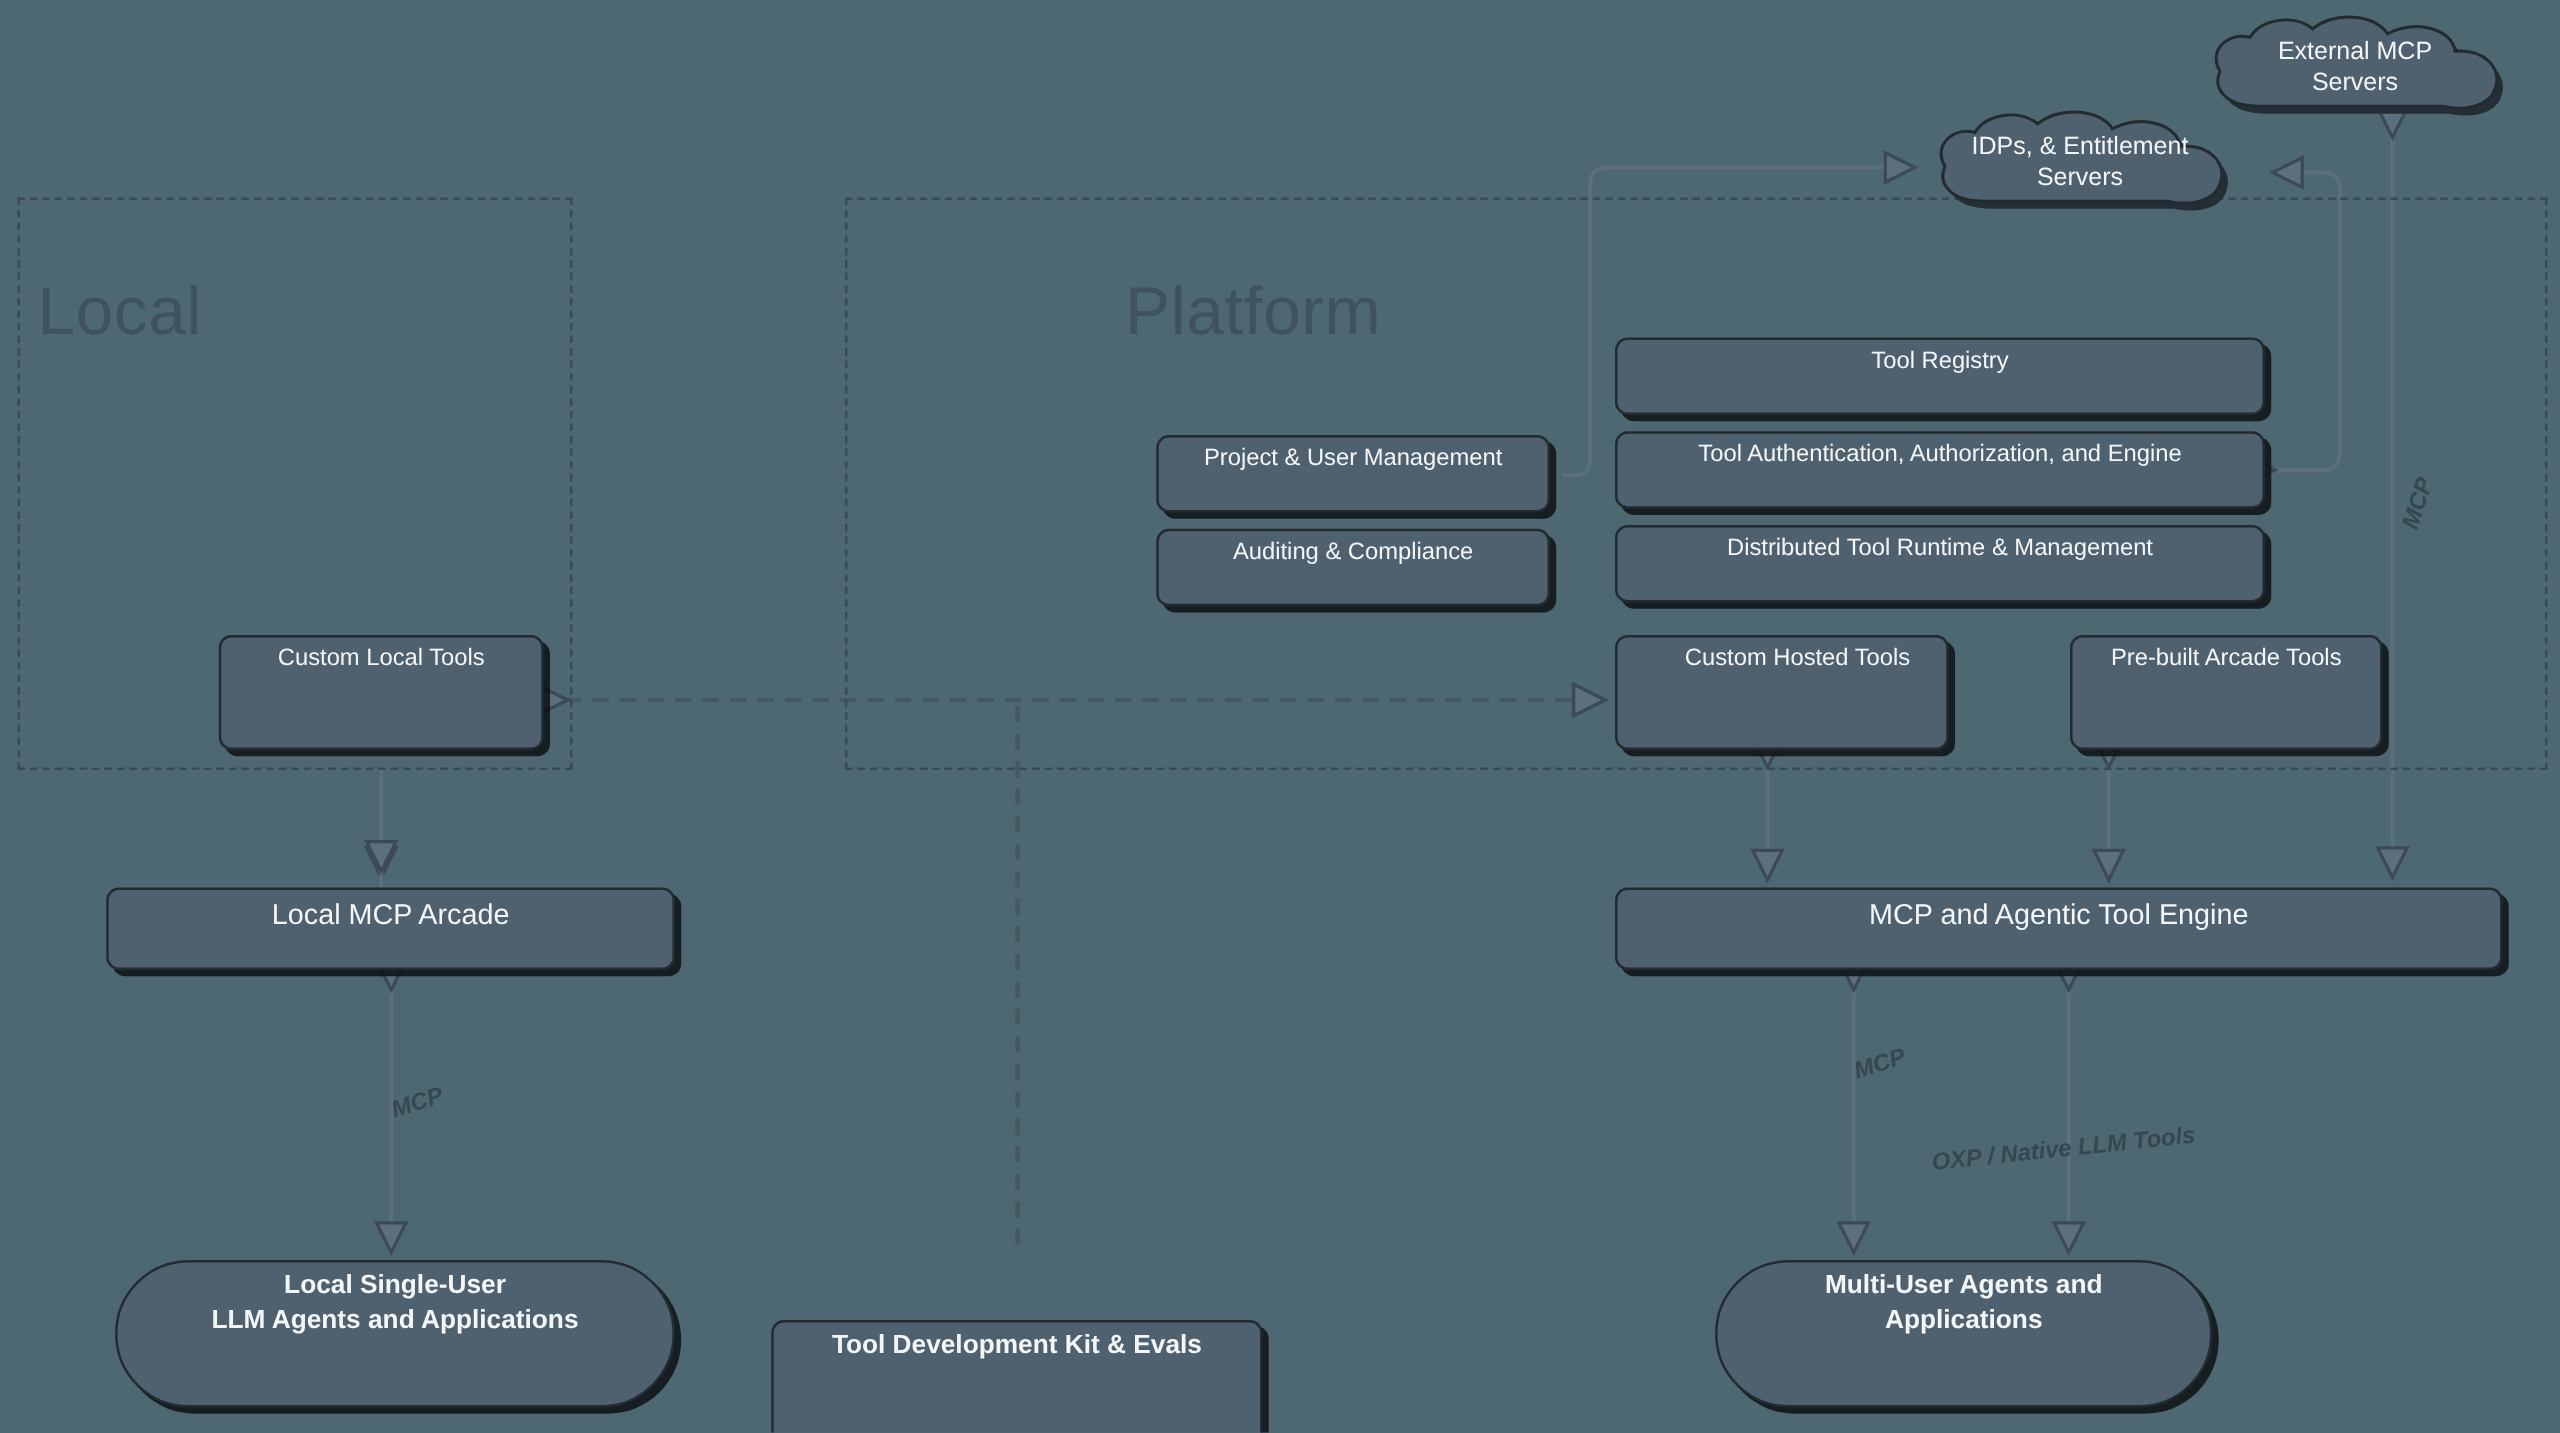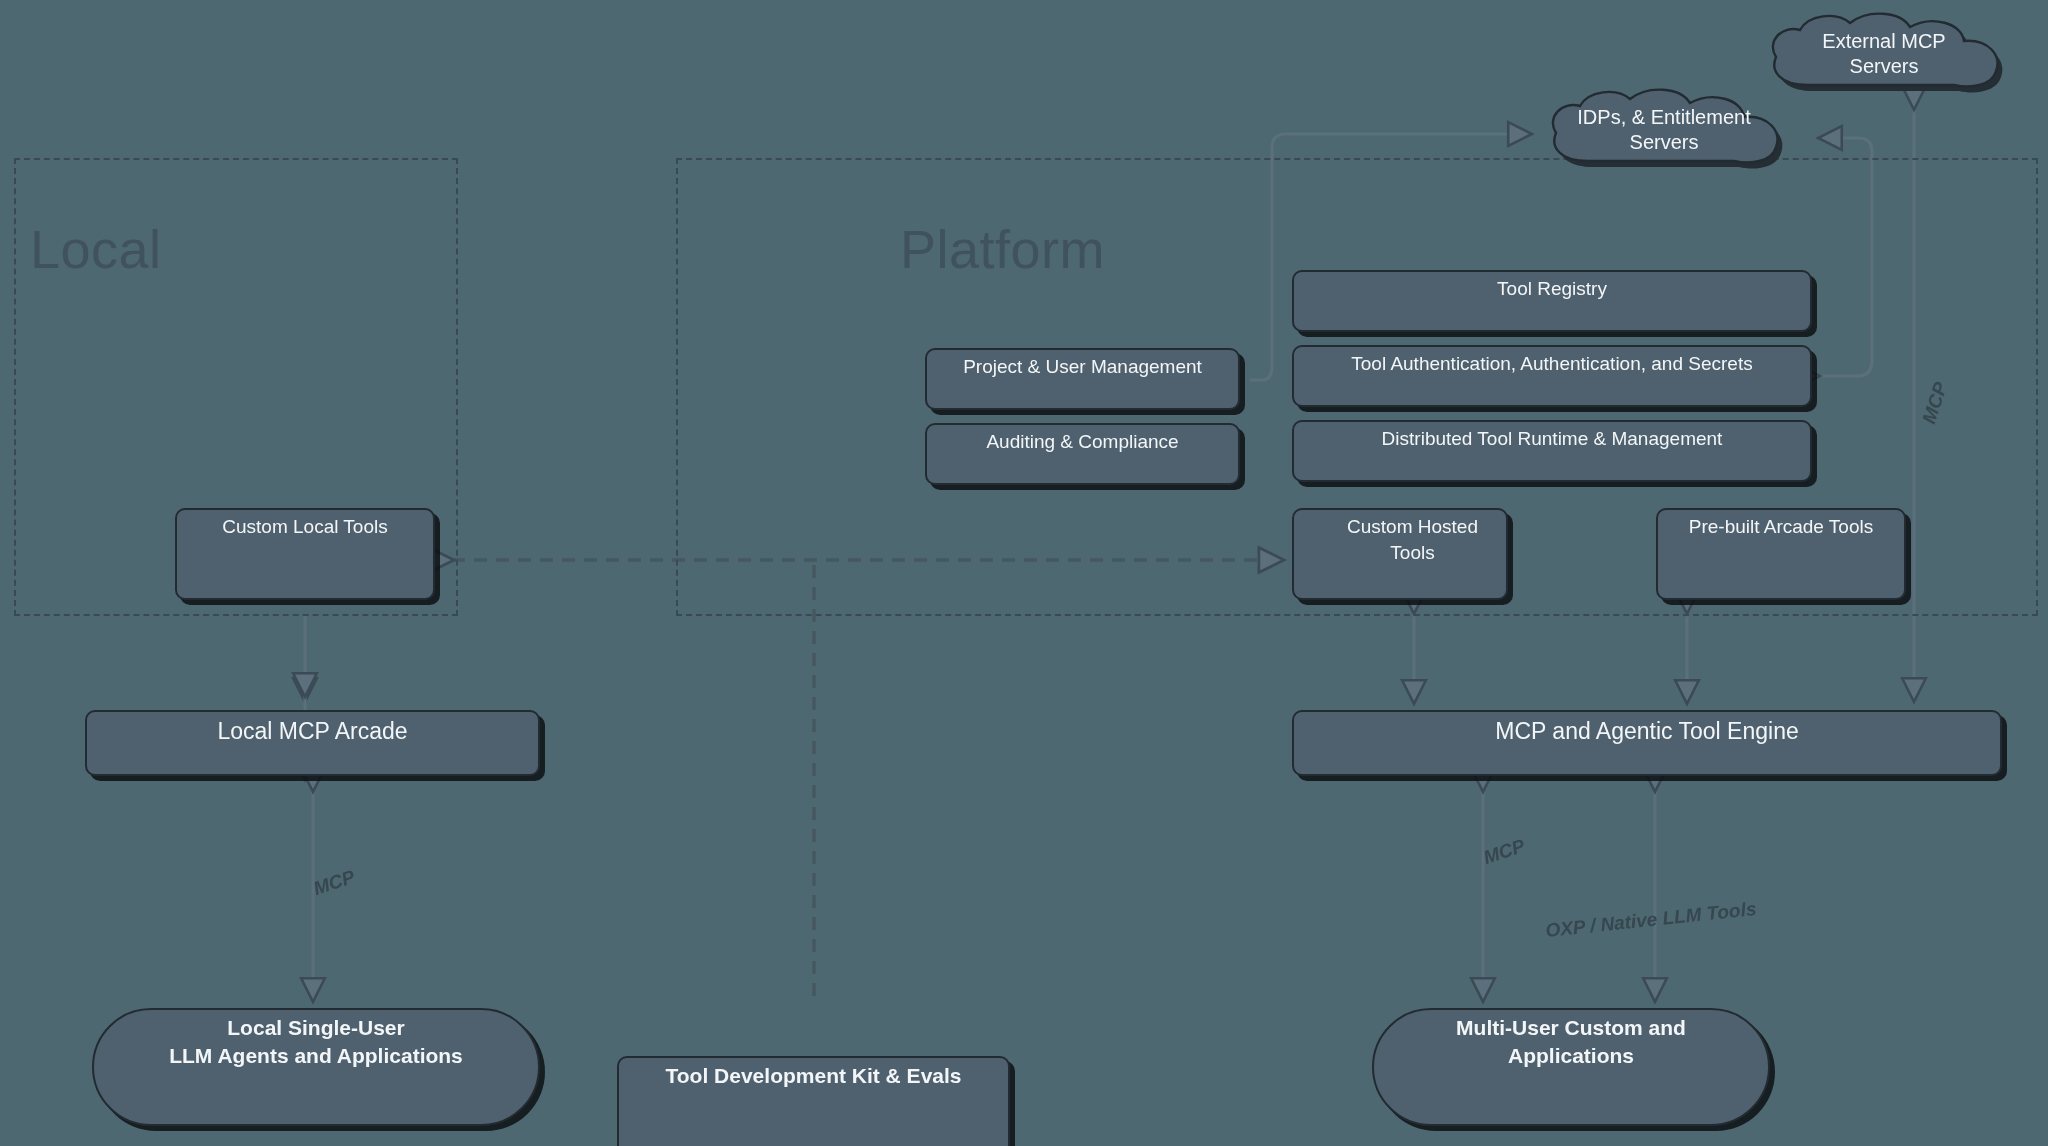--- a/index.html
+++ b/index.html
@@ -158,36 +158,36 @@
       <span>IDPs, &amp; Entitlement</span><br>
       <span>Servers</span>
     </div>
   </div>
 
   <div class="node" style="left:1292px;top:270px;width:520px;height:62px;">
     <span>Tool Registry</span>
   </div>
 
   <div class="node" style="left:1292px;top:345px;width:520px;height:62px;">
-    <span>Tool Authentication, Authentication, and Secrets</span>
+    <span>Tool Authentication, Authorization, and Engine</span>
   </div>
 
   <div class="node" style="left:1292px;top:420px;width:520px;height:62px;">
     <span>Distributed Tool Runtime &amp; Management</span>
   </div>
 
   <div class="node" style="left:925px;top:348px;width:315px;height:62px;">
     <span>Project &amp; User Management</span>
   </div>
 
   <div class="node" style="left:925px;top:423px;width:315px;height:62px;">
     <span>Auditing &amp; Compliance</span>
   </div>
 
-  <div class="node" style="left:1292px;top:508px;width:216px;height:92px;padding-left:37px;">
+  <div class="node" style="left:1292px;top:508px;width:267px;height:92px;padding-left:37px;">
     <span>Custom Hosted Tools</span>
   </div>
 
   <div class="node" style="left:1656px;top:508px;width:250px;height:92px;">
     <span>Pre-built Arcade Tools</span>
   </div>
 
   <div class="node big" style="left:1292px;top:710px;width:710px;height:66px;">
     <span>MCP and Agentic Tool Engine</span>
   </div>
@@ -206,21 +206,21 @@
 
   <div class="node pill" style="left:92px;top:1008px;width:448px;height:118px;">
     <span class="lines">
       <span>Local Single-User</span><br>
       <span>LLM Agents and Applications</span>
     </span>
   </div>
 
   <div class="node pill" style="left:1372px;top:1008px;width:398px;height:118px;">
     <span class="lines">
-      <span>Multi-User Custom and</span><br>
+      <span>Multi-User Agents and</span><br>
       <span>Applications</span>
     </span>
   </div>
 
   <div class="edge-label" style="left:313px;top:872px;transform:rotate(-18deg);">MCP</div>
   <div class="edge-label" style="left:1483px;top:841px;transform:rotate(-18deg);">MCP</div>
   <div class="edge-label" style="left:1914px;top:392px;transform:rotate(-72deg);">MCP</div>
   <div class="edge-label" style="left:1545px;top:909px;transform:rotate(-6deg);">OXP / Native LLM Tools</div>
 
 </div>

